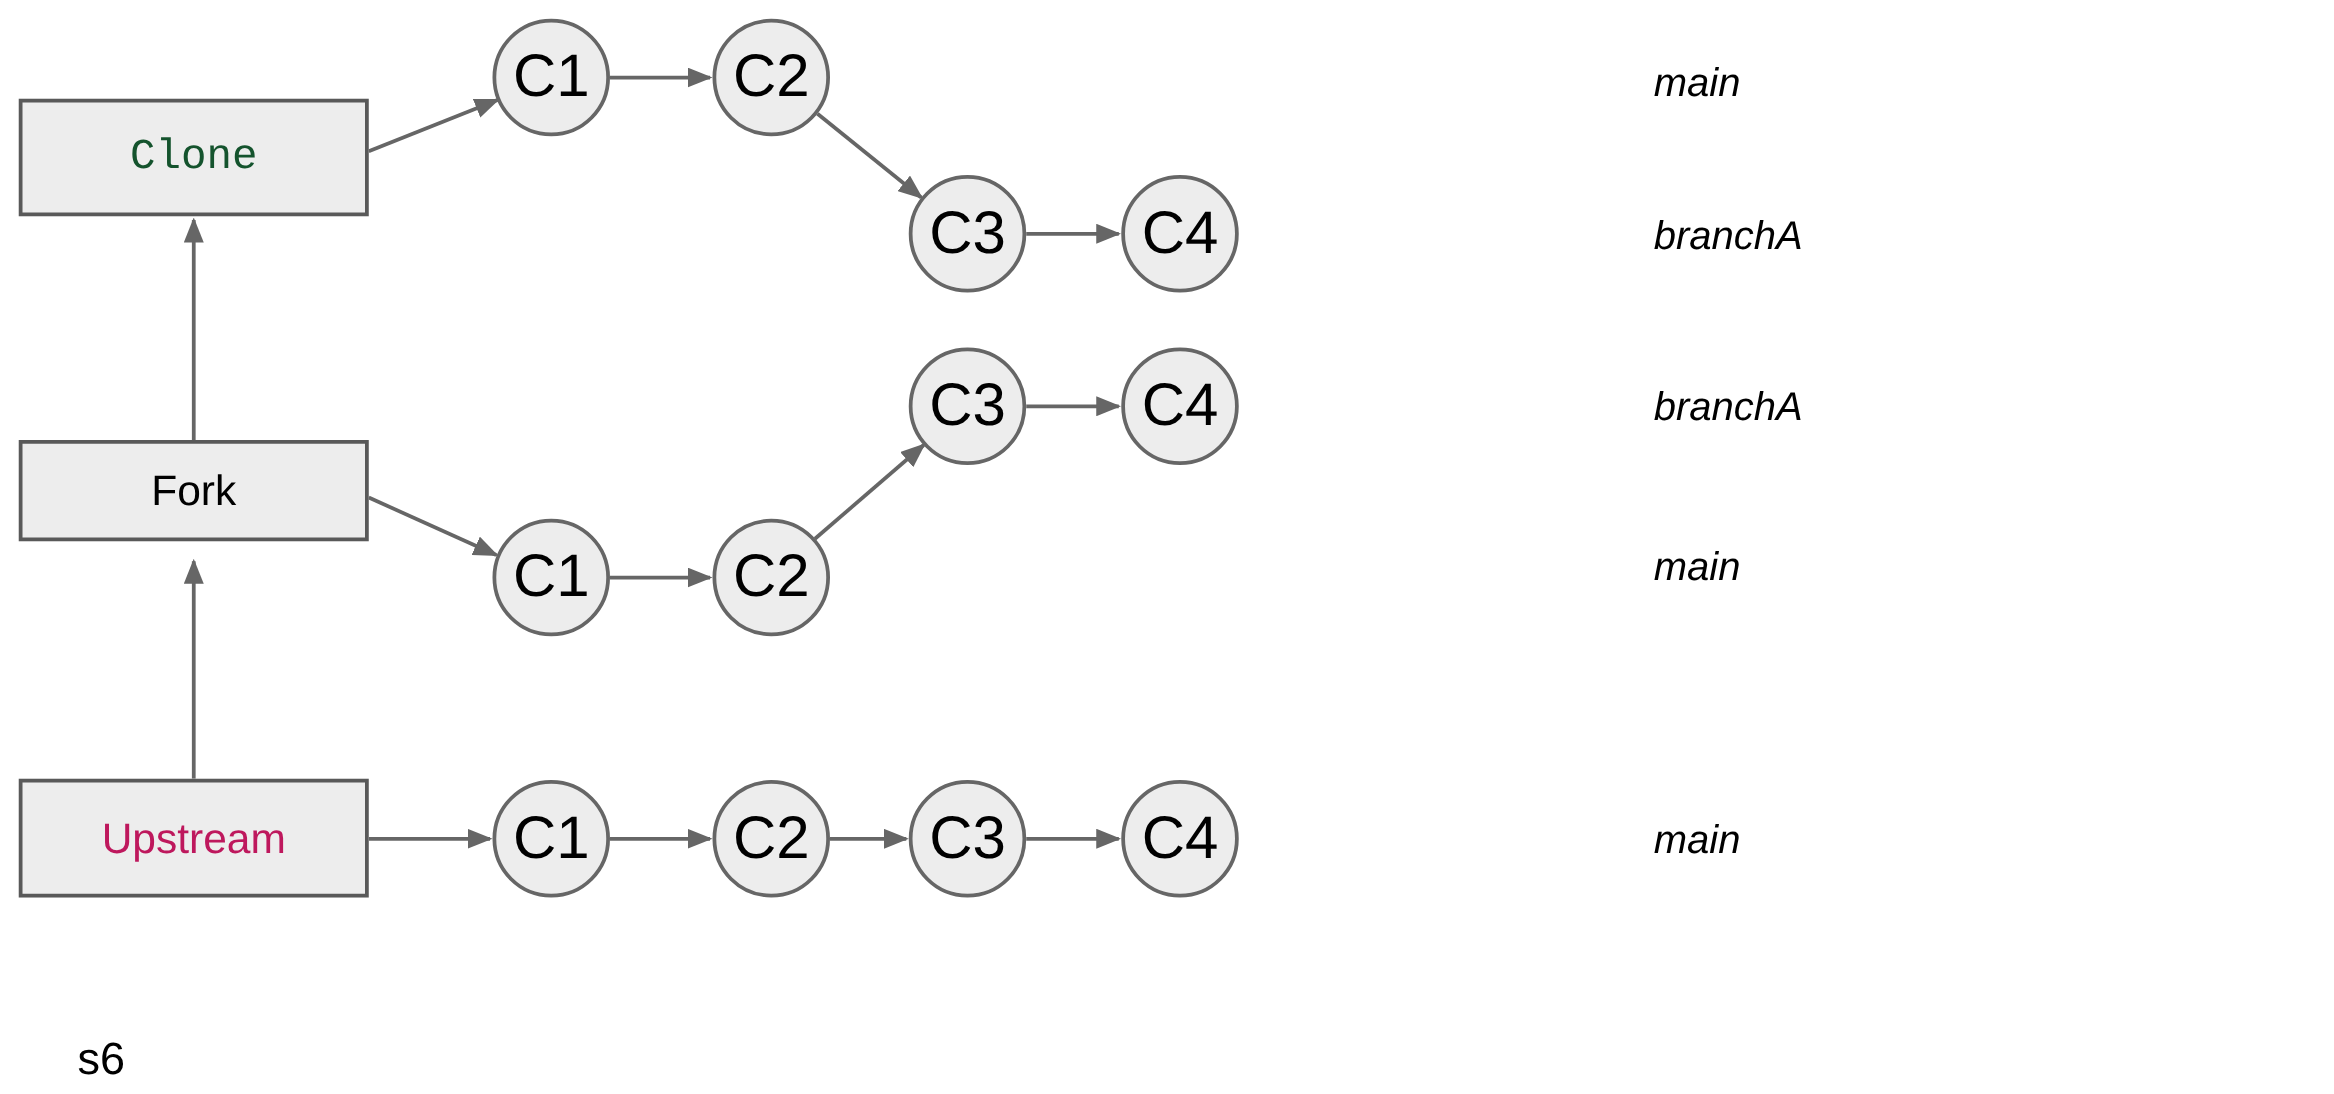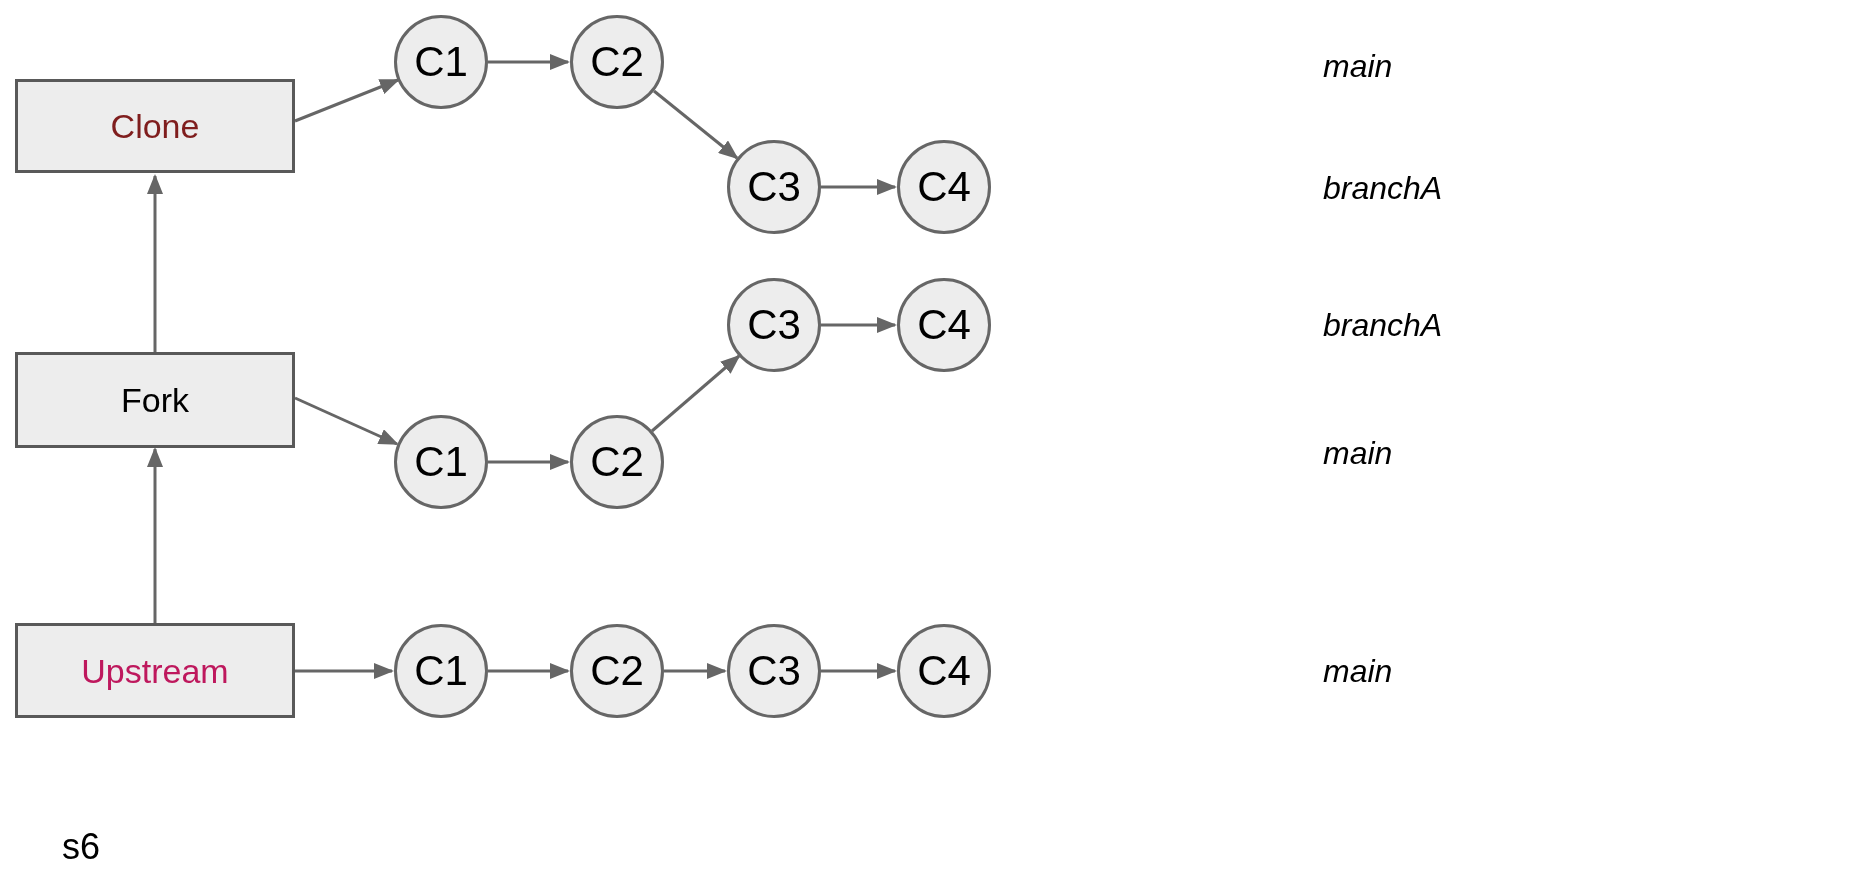--- a/index.html
+++ b/index.html
@@ -26,21 +26,21 @@
   }
   .commit-node {
     position: absolute;
     box-sizing: border-box;
     border: 3px solid #666666;
     background: #ededed;
     border-radius: 50%;
     display: flex;
     align-items: center;
     justify-content: center;
-    font-size: 42px;
+    font-size: 48px;
     line-height: 1;
   }
   .branch-label {
     position: absolute;
     transform: translateY(-50%);
     font-style: italic;
     font-size: 32px;
     line-height: 1;
     white-space: nowrap;
   }
@@ -75,24 +75,24 @@
         <line x1="295" y1="671" x2="392" y2="671" stroke="#666666" stroke-width="3" marker-end="url(#arrowhead)"></line>
         <line x1="488" y1="671" x2="568" y2="671" stroke="#666666" stroke-width="3" marker-end="url(#arrowhead)"></line>
         <line x1="664" y1="671" x2="725" y2="671" stroke="#666666" stroke-width="3" marker-end="url(#arrowhead)"></line>
         <line x1="821" y1="671" x2="895" y2="671" stroke="#666666" stroke-width="3" marker-end="url(#arrowhead)"></line>
         <line x1="155" y1="623" x2="155" y2="449" stroke="#666666" stroke-width="3" marker-end="url(#arrowhead)"></line>
         <line x1="155" y1="352" x2="155" y2="176" stroke="#666666" stroke-width="3" marker-end="url(#arrowhead)"></line>
       </g>
   </svg>
 
   <div id="repo-layer">
-      <div class="repo-box" style="left: 15px; top: 79px; width: 280px; height: 94px; background: rgb(237, 237, 237); border-color: rgb(89, 89, 89); color: #7f1d1d;">
+      <div class="repo-box" style="left: 15px; top: 79px; width: 280px; height: 94px; background: rgb(237, 237, 237); border-color: rgb(89, 89, 89); color: #14532d; font-family: Liberation Mono, monospace;">
         <span>Clone</span>
       </div>
-      <div class="repo-box" style="left: 15px; top: 352px; width: 280px; height: 96px; background: rgb(237, 237, 237); border-color: rgb(89, 89, 89); color: rgb(0, 0, 0);">
+      <div class="repo-box" style="left: 15px; top: 352px; width: 280px; height: 81px; background: rgb(237, 237, 237); border-color: rgb(89, 89, 89); color: rgb(0, 0, 0);">
         <span>Fork</span>
       </div>
       <div class="repo-box" style="left: 15px; top: 623px; width: 280px; height: 95px; background: rgb(237, 237, 237); border-color: rgb(89, 89, 89); color: #be185d;">
         <span>Upstream</span>
       </div>
     </div>
   <div id="commit-layer">
       <div class="commit-node" style="left: 394px; top: 15px; width: 94px; height: 94px; background: rgb(237, 237, 237); border-color: rgb(102, 102, 102); color: rgb(0, 0, 0);">
         <span>C1</span>
       </div>

